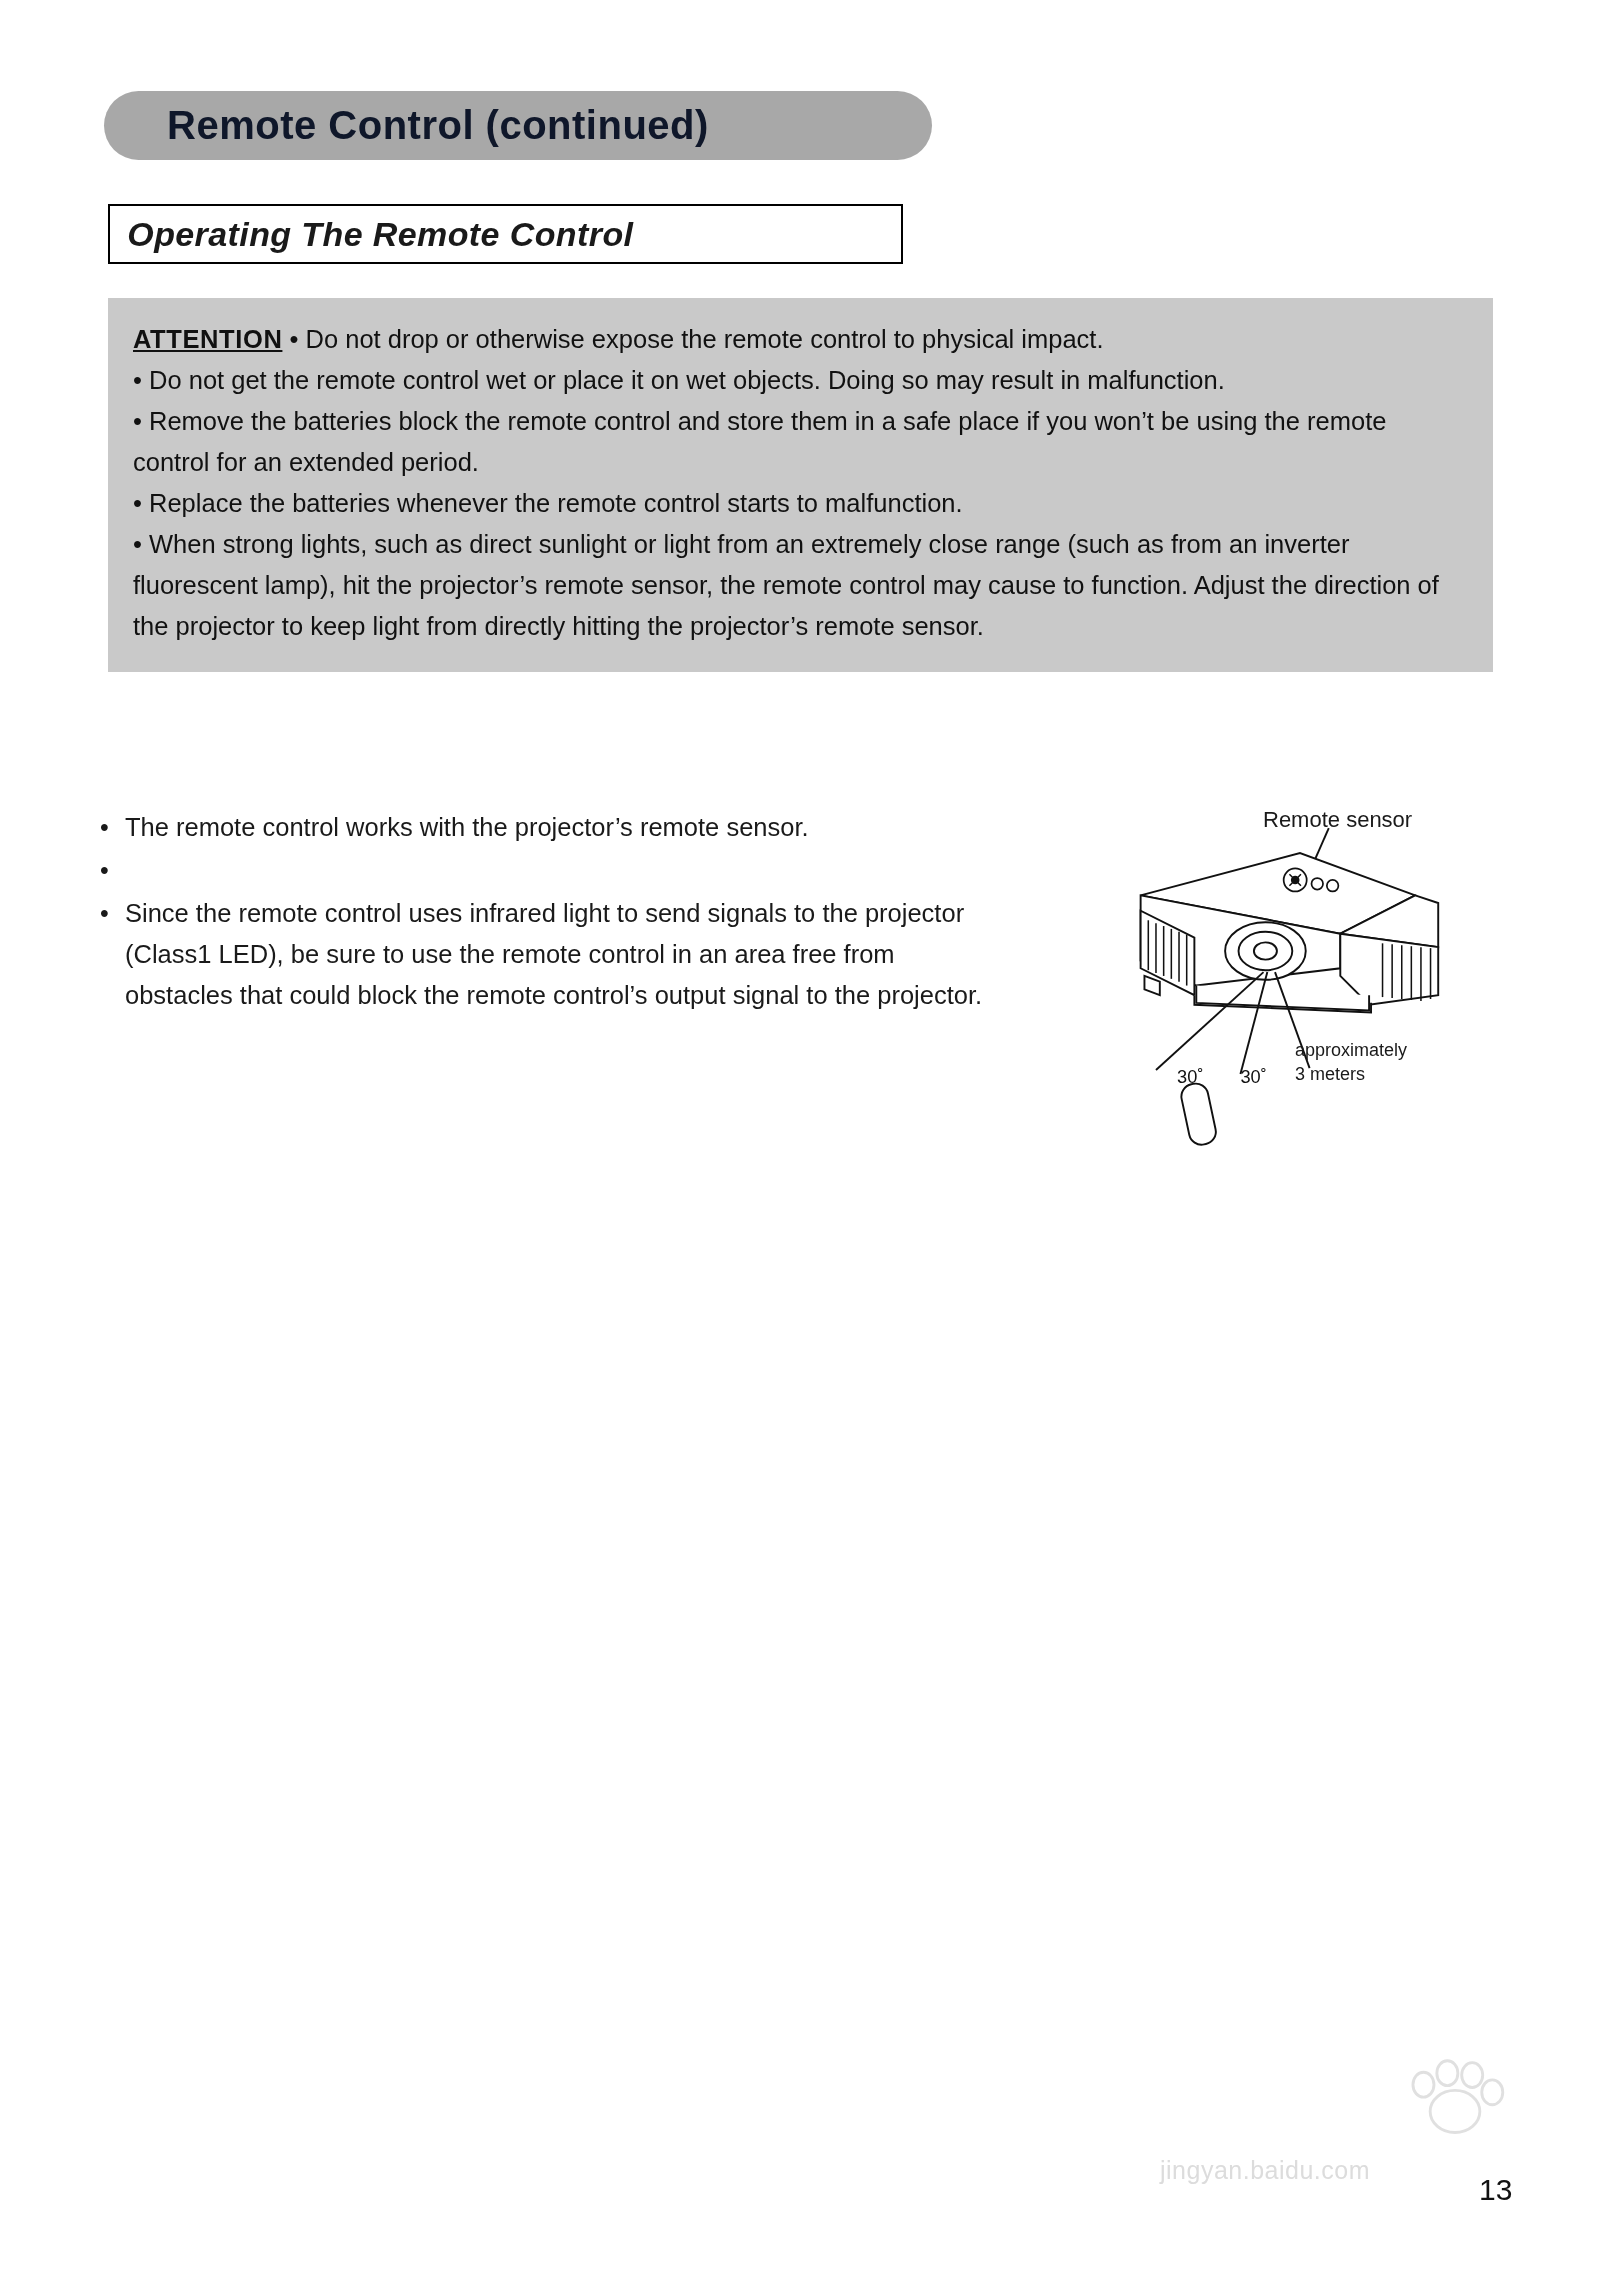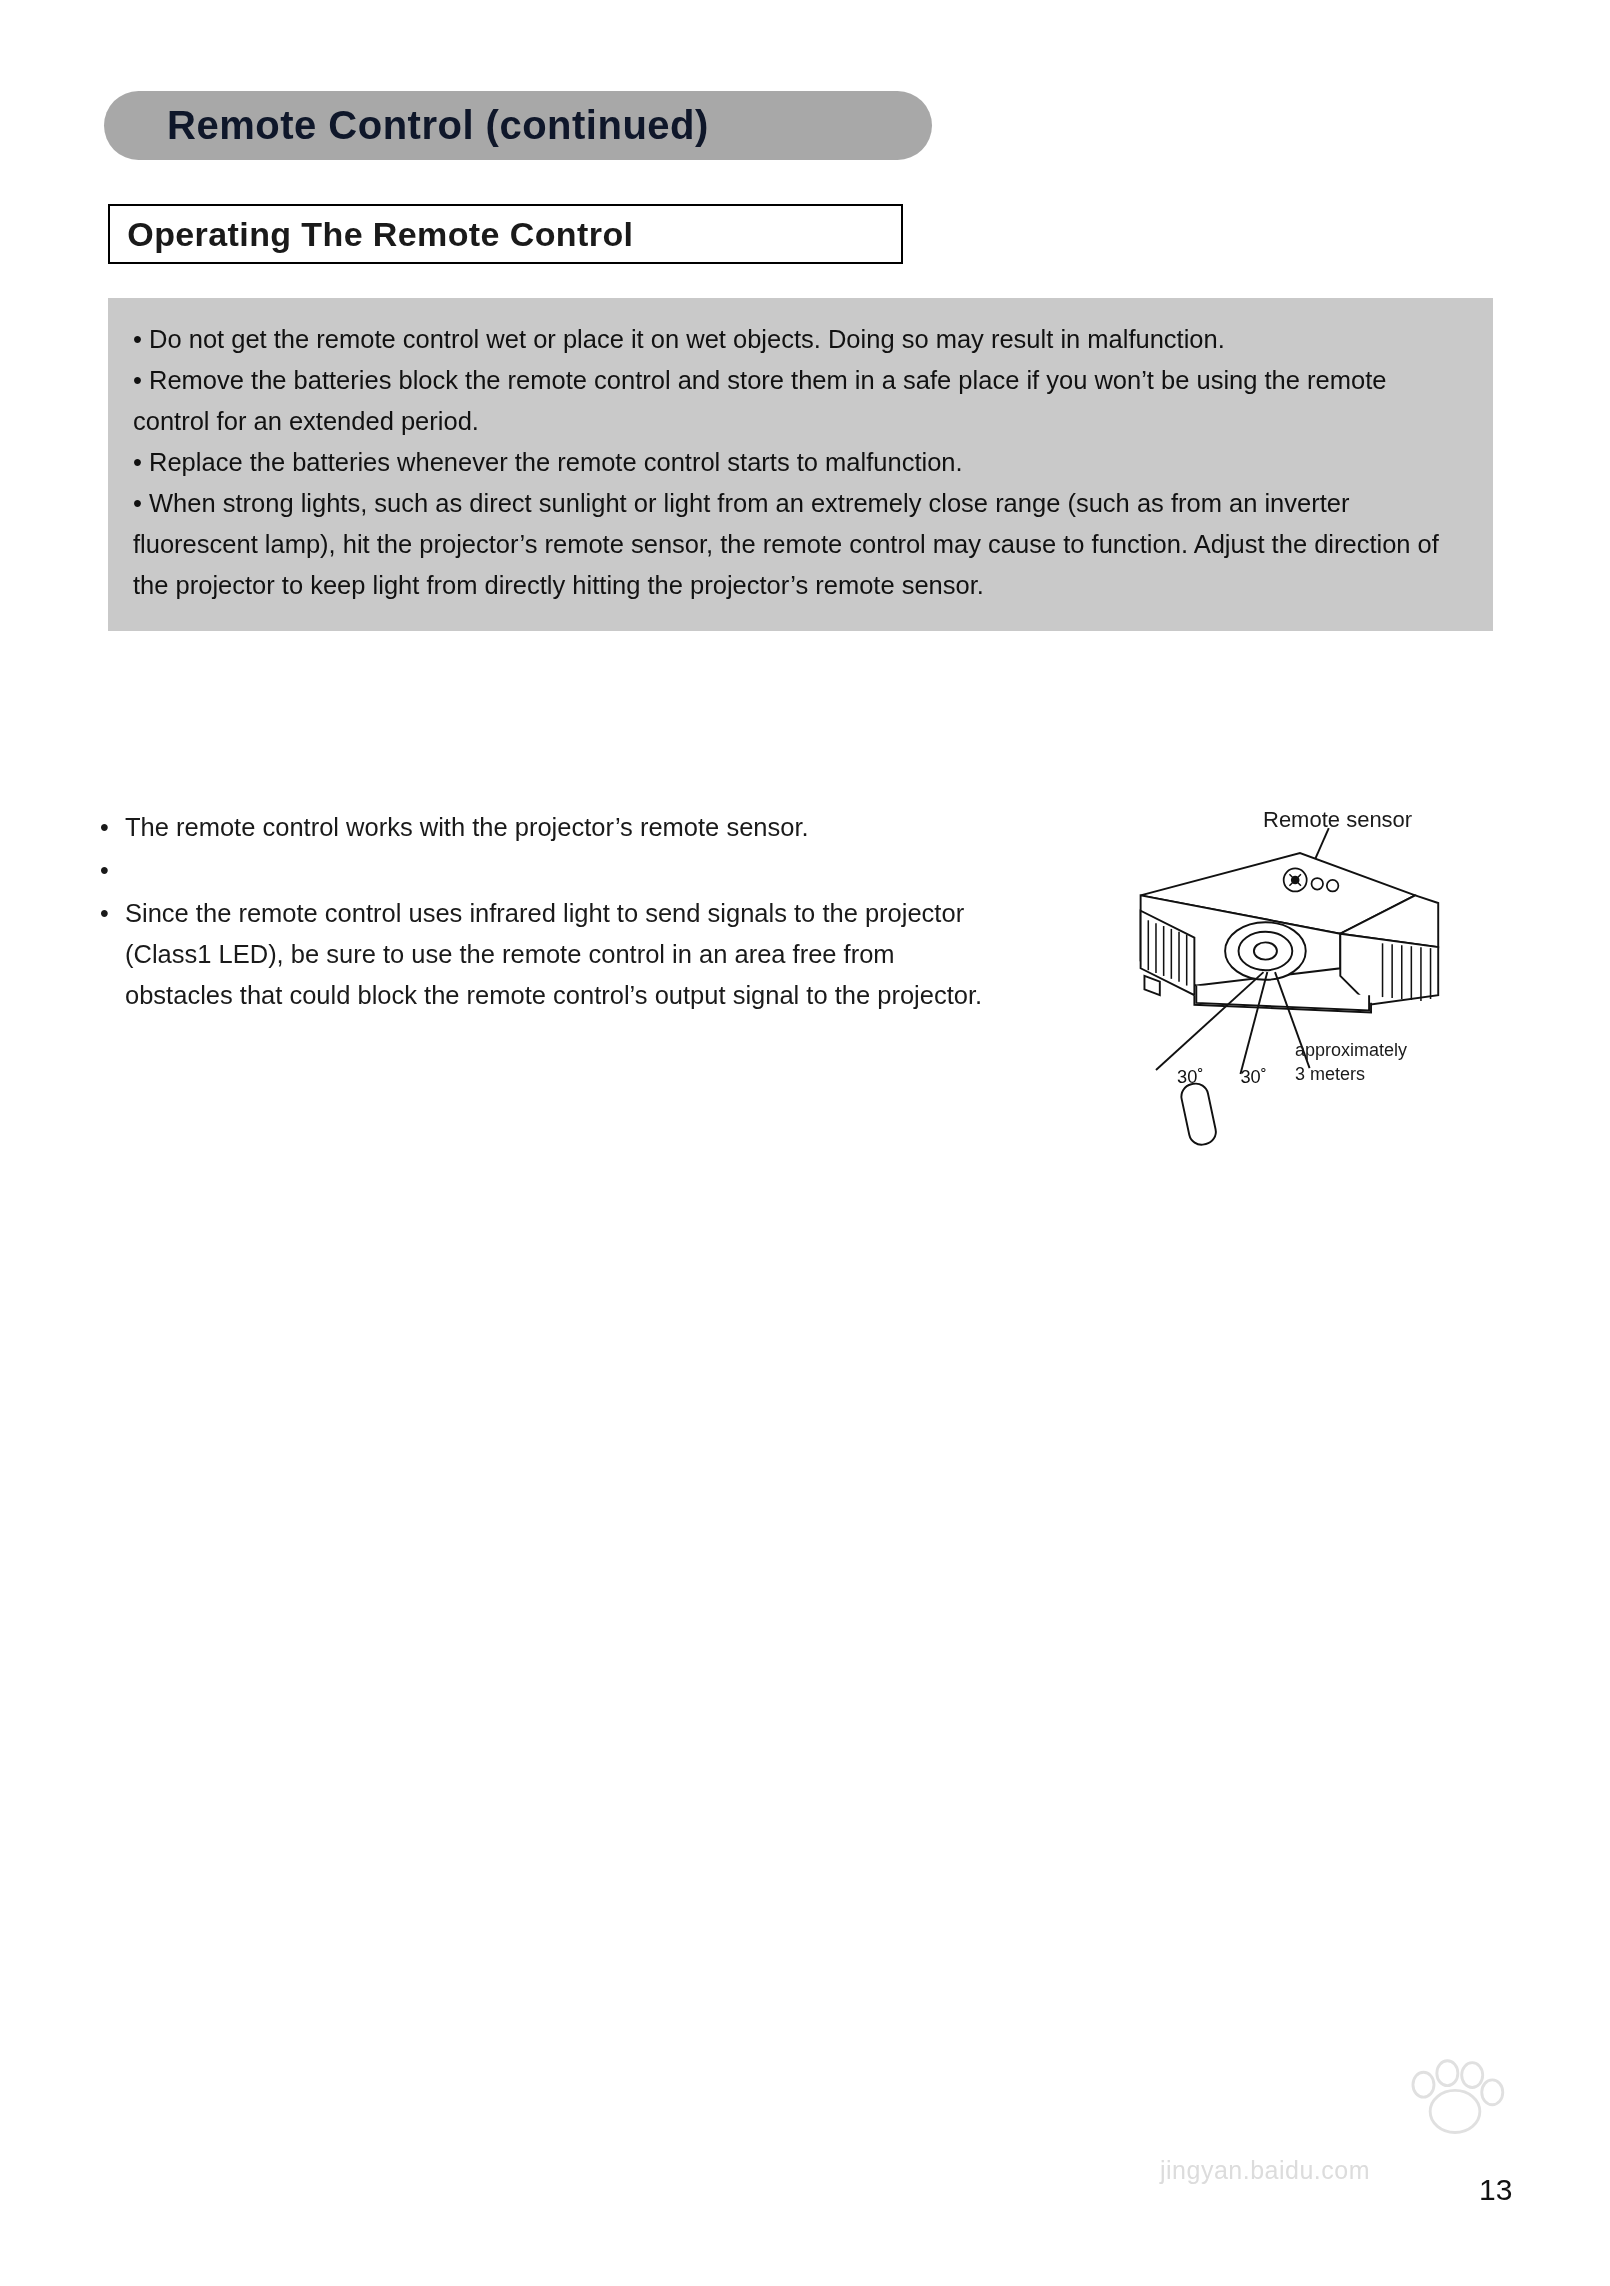--- a/index.html
+++ b/index.html
@@ -44,20 +44,21 @@
     width: 795px;
     height: 60px;
     border: 2.9px solid #000000;
     box-sizing: border-box;
     display: flex;
     align-items: center;
   }
   .section-box .section-text {
     font-size: 34px;
     font-weight: bold;
+    font-style: italic;
     font-family: "Liberation Sans", sans-serif;
     margin-left: 17.3px;
     letter-spacing: 0.4px;
   }
 
   
   .attention-block {
     position: absolute;
     left: 108px;
     top: 298px;
@@ -175,20 +176,24 @@
 
 <div class="title-banner">
   <span class="title-text">Remote Control (continued)</span>
 </div>
 
 <div class="section-box">
   <span class="section-text">Operating The Remote Control</span>
 </div>
 
 <div class="attention-block">
+  <p>
+    <span class="attention-label">ATTENTION</span>
+    <span>• Do not drop or otherwise expose the remote control to physical impact.</span>
+  </p>
   <p>• Do not get the remote control wet or place it on wet objects. Doing so may result in malfunction.</p>
   <p>• Remove the batteries block the remote control and store them in a safe place if you won’t be using the remote control for an extended period.</p>
   <p>• Replace the batteries whenever the remote control starts to malfunction.</p>
   <p>• When strong lights, such as direct sunlight or light from an extremely close range (such as from an inverter fluorescent lamp), hit the projector’s remote sensor, the remote control may cause to function. Adjust the direction of the projector to keep light from directly hitting the projector’s remote sensor.</p>
 </div>
 
 <div class="body-list">
 
   <div class="bullet-row">
     <span class="bullet-mark">•</span>

